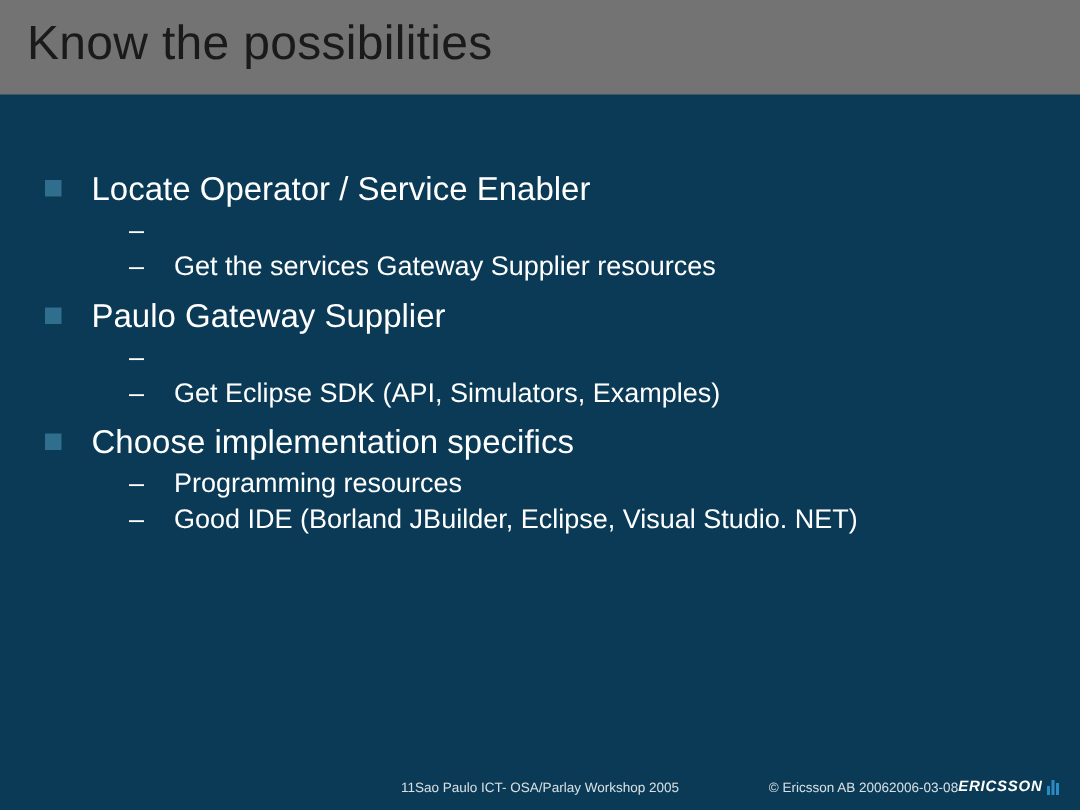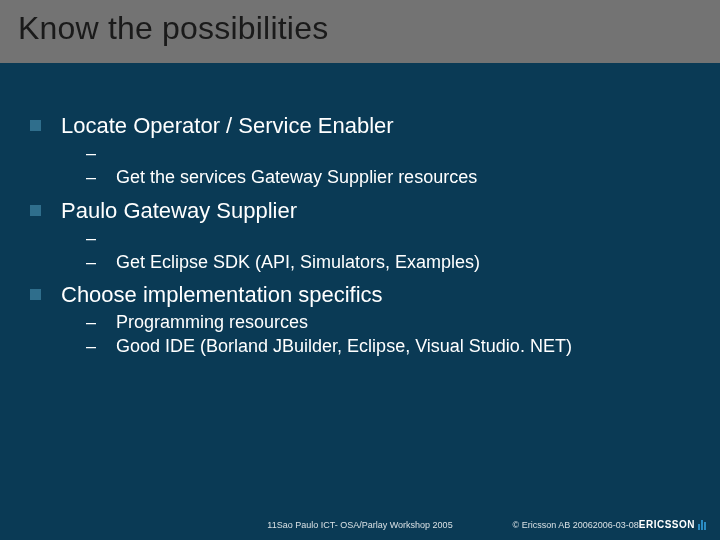--- a/index.html
+++ b/index.html
@@ -86,20 +86,21 @@
     align-items: center;
   }
   .logo {
     display: flex;
     align-items: center;
     gap: 3px;
     color: #ffffff;
     font-weight: bold;
     font-size: 10px;
     letter-spacing: 0.5px;
+    font-style: italic;
   }
   .logo-bars {
     display: flex;
     gap: 1px;
     align-items: flex-end;
   }
   .logo-bars span {
     display: block;
     width: 2px;
     background: #2a8cc4;

